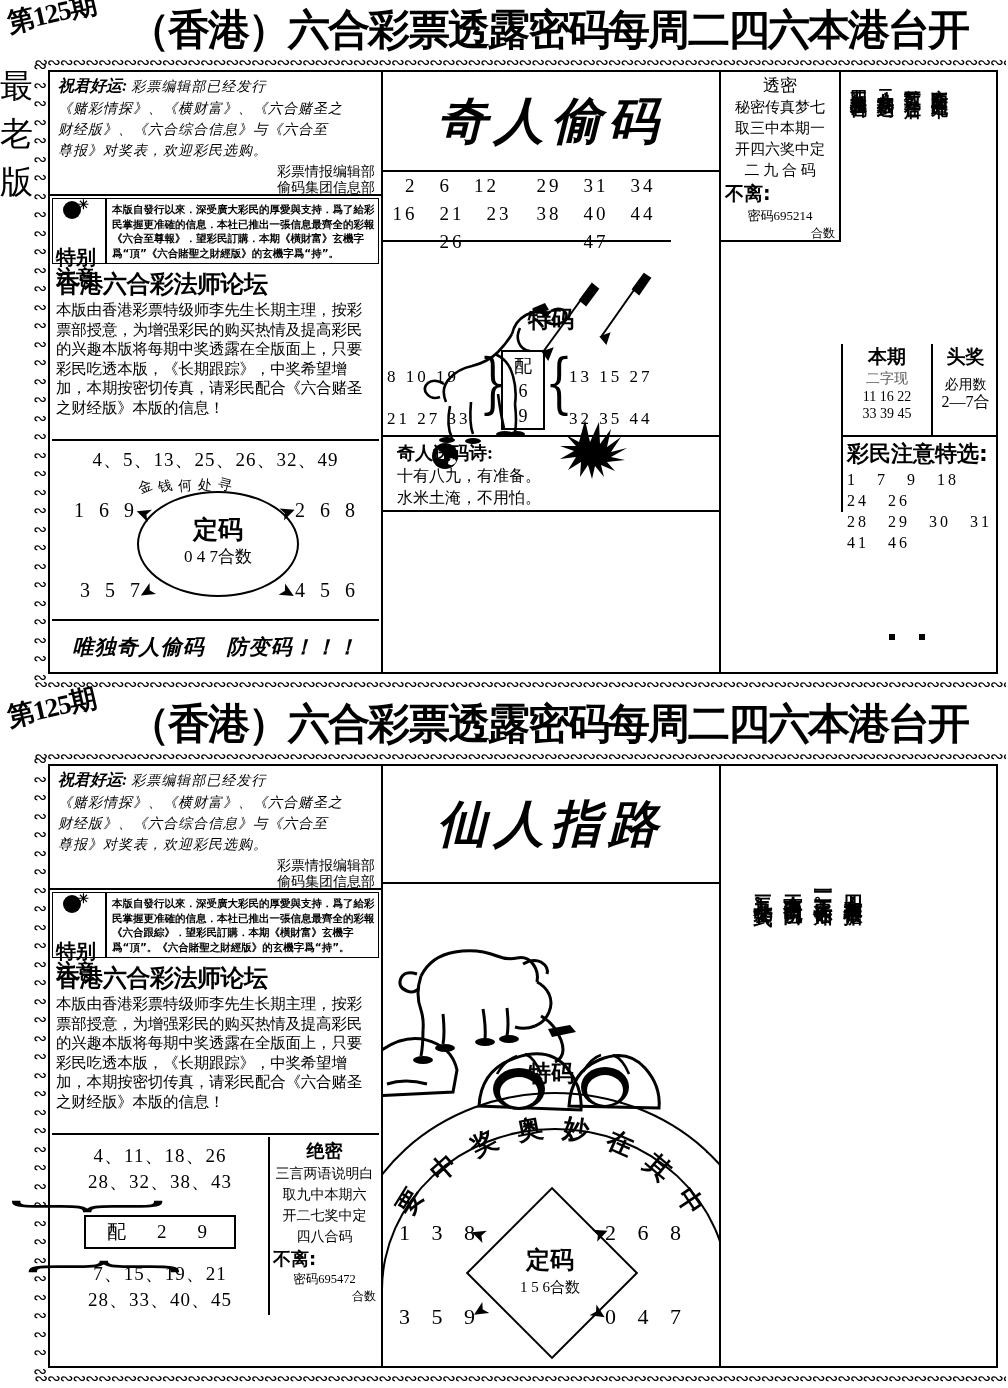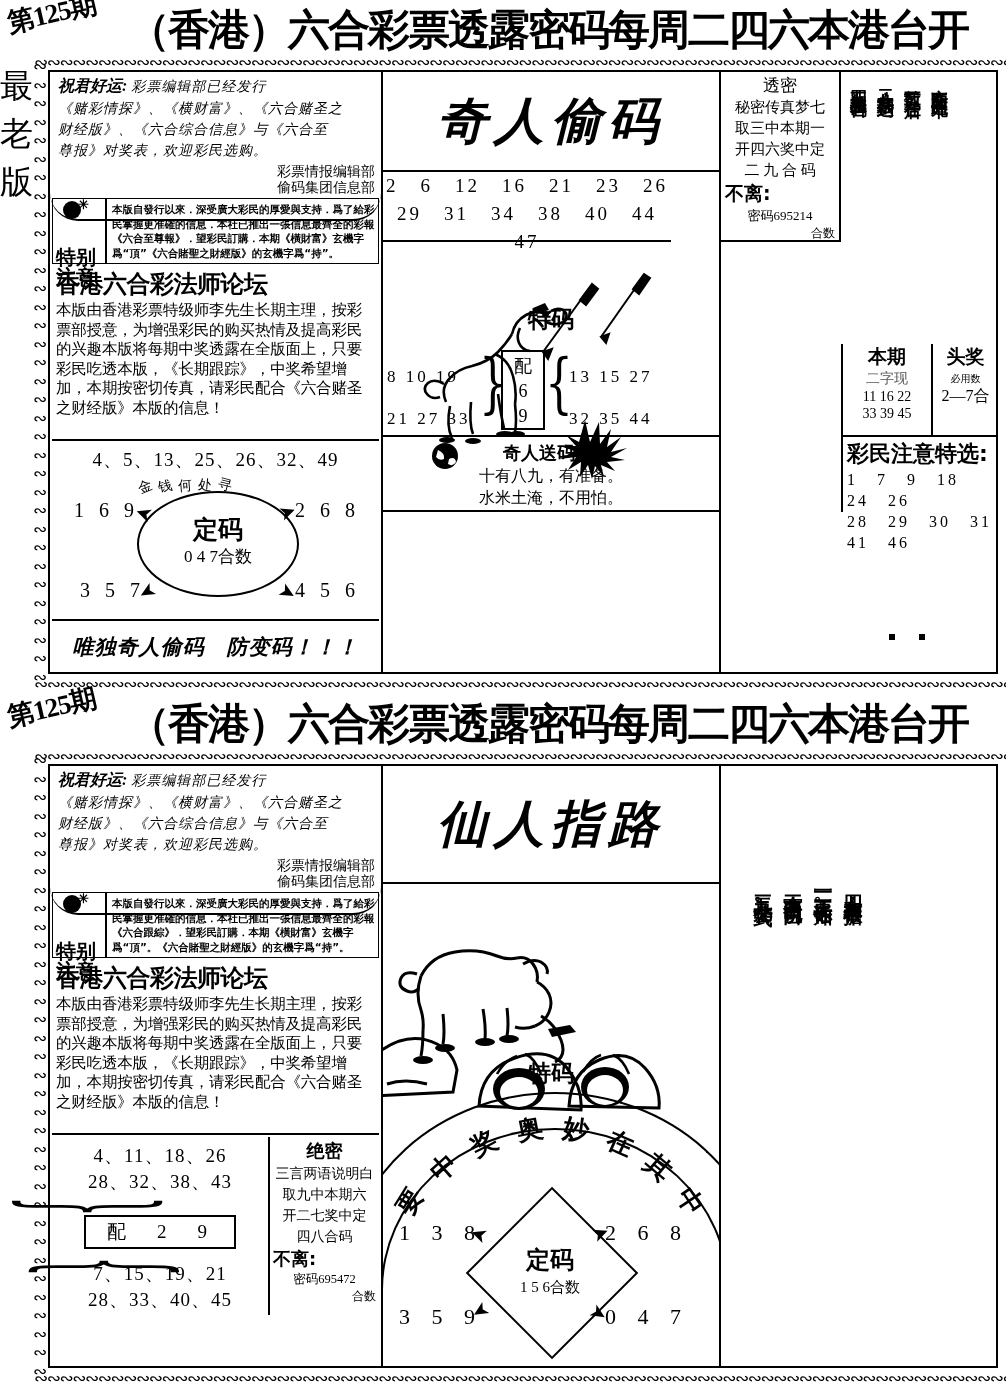--- a/index.html
+++ b/index.html
@@ -25,21 +25,21 @@
              line-height:48px;text-align:center;font-family:"DejaVu Serif",serif;}
 
   
   .frame{position:absolute;left:48px;top:70px;width:950px;height:604px;border:2px solid #000;
          box-sizing:border-box;background:#fff;}
   .col-left{position:absolute;left:0;top:0;width:333px;height:600px;border-right:2px solid #000;box-sizing:border-box;}
   .col-mid{position:absolute;left:333px;top:0;width:338px;height:600px;border-right:2px solid #000;box-sizing:border-box;}
   .col-right{position:absolute;left:671px;top:0;width:277px;height:600px;box-sizing:border-box;}
 
   
-  .greet{position:absolute;left:0;top:0;width:331px;height:149px;border-bottom:2px solid #000;box-sizing:border-box;padding:4px 6px 0 8px;border-radius:28px;}
+  .greet{position:absolute;left:0;top:0;width:331px;height:124px;border-bottom:2px solid #000;box-sizing:border-box;padding:4px 6px 0 8px;}
   .greet .g1{font-size:16px;font-weight:bold;font-style:italic;display:inline-block;}
   .greet .g2{font-size:14px;font-style:italic;display:inline-block;letter-spacing:1px;}
   .greet .gl{font-size:14px;font-style:italic;letter-spacing:1px;margin-top:3px;white-space:nowrap;}
   .greet .sig{text-align:right;font-size:14px;margin-top:4px;line-height:16px;}
 
   
   .notice{position:absolute;left:2px;top:126px;width:327px;height:66px;border:1px solid #000;box-sizing:border-box;display:flex;}
   .notice .bombcell{width:52px;border-right:2px solid #000;position:relative;}
   .bomb{position:absolute;left:10px;top:2px;width:18px;height:18px;border-radius:50%;background:#000;}
   .fuse{position:absolute;left:25px;top:-2px;font-size:13px;font-weight:bold;}
@@ -68,30 +68,30 @@
 
   .tagline{position:absolute;left:2px;top:551px;width:327px;height:47px;
            display:flex;align-items:center;justify-content:center;font-size:21px;font-weight:bold;
            font-style:italic;letter-spacing:1px;}
 
   
   .bigtitle{position:absolute;left:0;top:0;width:336px;height:100px;border-bottom:2px solid #000;box-sizing:border-box;
             display:flex;align-items:center;justify-content:center;}
   .bigtitle span{font-size:50px;font-weight:bold;font-style:italic;letter-spacing:7px;font-family:"DejaVu Serif",serif;}
   .numbox{position:absolute;left:0;top:100px;width:288px;height:70px;border-bottom:2px solid #000;box-sizing:border-box;
-          display:flex;flex-direction:column;justify-content:flex-start;}
+          display:flex;flex-direction:row;justify-content:flex-end;}
   .numbox div{text-align:center;font-size:19px;letter-spacing:3px;line-height:28px;}
   .picbox{position:absolute;left:0;top:170px;width:336px;height:270px;border-bottom:2px solid #000;box-sizing:border-box;overflow:hidden;}
   .tema{position:absolute;left:0;top:232px;width:336px;text-align:center;font-size:23px;font-weight:bold;font-family:"DejaVu Sans",sans-serif;}
   .pairbox{position:absolute;left:0;top:272px;width:336px;height:93px;box-sizing:border-box;border-bottom:2px solid #000;}
   .pairbox .lnums{position:absolute;left:4px;top:12px;font-size:17px;line-height:42px;letter-spacing:3px;}
   .pairbox .rnums{position:absolute;left:186px;top:12px;font-size:17px;line-height:42px;letter-spacing:3px;}
   .peibox{position:absolute;left:118px;top:6px;width:44px;height:80px;border:2.5px solid #000;box-sizing:border-box;text-align:center;font-size:18px;line-height:25px;padding-top:2px;}
   .brace{position:absolute;font-size:44px;font-family:"DejaVu Serif",serif;line-height:44px;}
-  .poem2{position:absolute;left:0;top:365px;width:336px;height:75px;box-sizing:border-box;padding:4px 22px;text-align:center;}
+  .poem2{position:absolute;left:0;top:365px;width:336px;height:75px;box-sizing:border-box;padding:4px 14px;}
   .poem2 .t{font-size:18px;font-weight:bold;}
   .poem2 .l{font-size:16px;line-height:22px;}
 
   
   .toumi{position:absolute;left:0;top:0;width:120px;height:170px;border-right:2px solid #000;border-bottom:2px solid #000;box-sizing:border-box;text-align:center;padding-top:2px;}
   .toumi .h{font-size:17px;font-weight:normal;font-family:"DejaVu Sans",sans-serif;}
   .toumi .l{font-size:15px;line-height:21px;}
   .toumi .bl{font-size:19px;font-weight:bold;text-align:left;padding-left:4px;font-family:"DejaVu Sans",sans-serif;}
   .toumi .code{font-size:13px;text-align:center;}
   .toumi .hs{font-size:12px;text-align:right;padding-right:4px;}
@@ -299,21 +299,21 @@
 
       <div class="cellbox" style="left:120px;top:272px;width:90px;height:93px;">
         <div class="h">本期</div>
         <div class="s">二字现</div>
         <div class="n">11  16  22</div>
         <div class="n">33  39  45</div>
       </div>
 
       <div class="cellbox" style="left:210px;top:272px;width:67px;height:93px;border-right:none">
         <div class="h">头奖</div>
-        <div class="n" style="font-size:10px;">必用数</div>
+        <div class="n" style="font-size:14px;margin-top:6px">必用数</div>
         <div class="n" style="font-size:16px">2—7合</div>
       </div>
 
       <div class="selbox" style="left:120px;top:365px;width:157px;height:75px;">
         <div class="h">彩民注意特选:</div>
         <div class="n">1　7　9　18　24　26</div>
         <div class="n">28　29　30　31　41　46</div>
       </div>
 
       <div class="dots" style="left:168px;top:562px;width:6px;height:6px;background:#000"></div>

